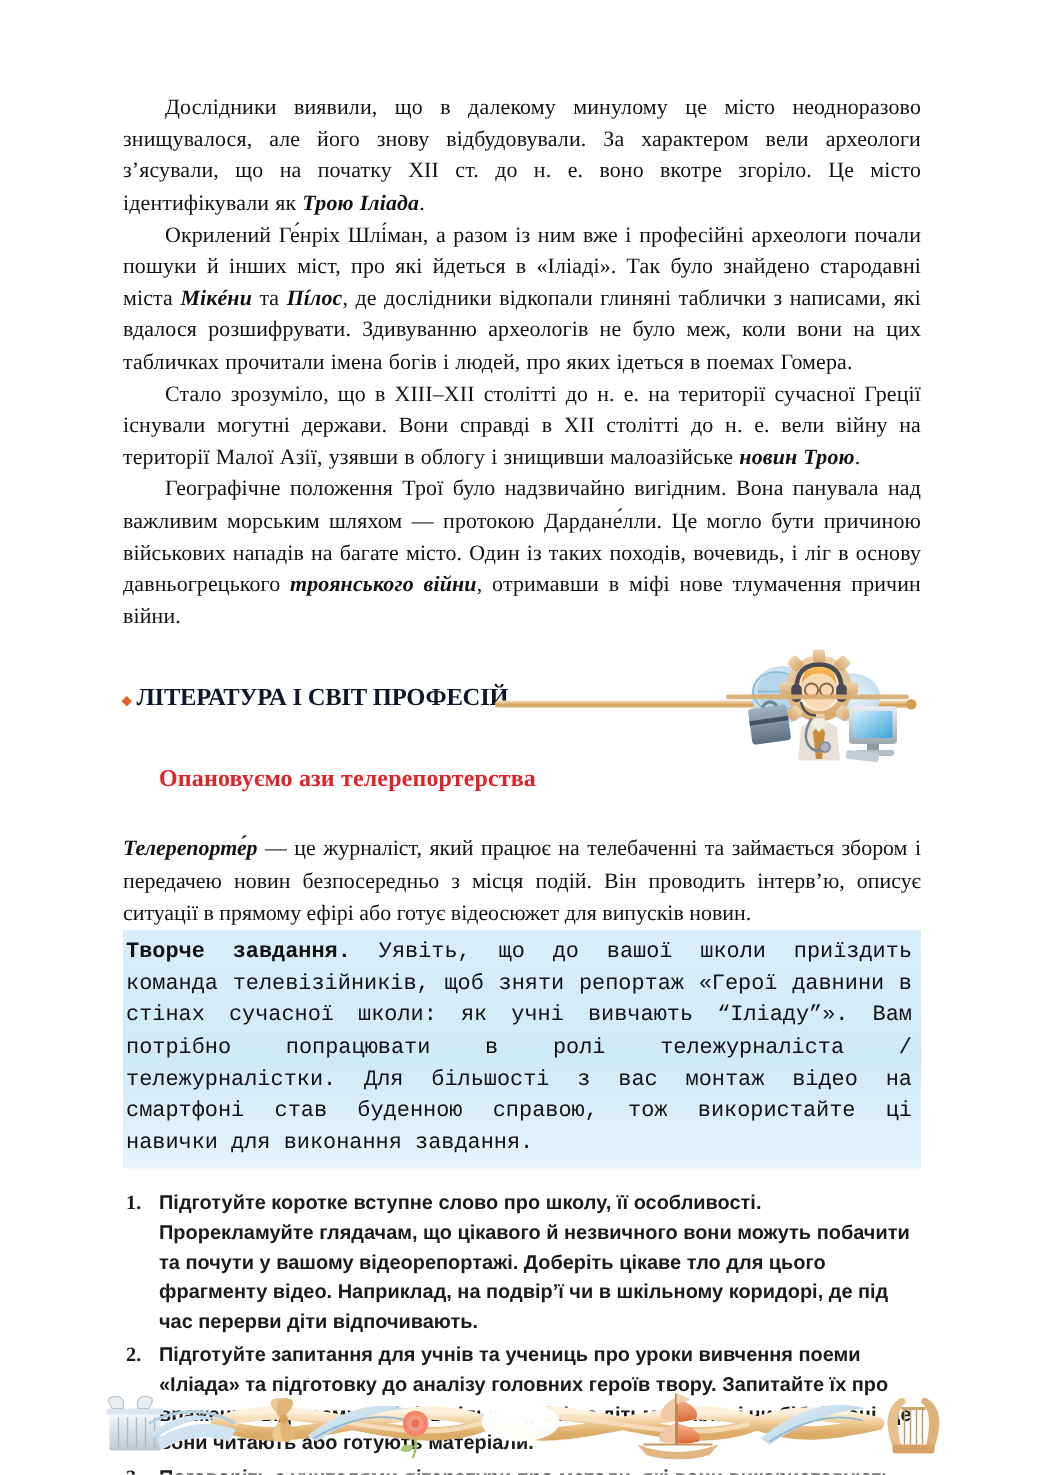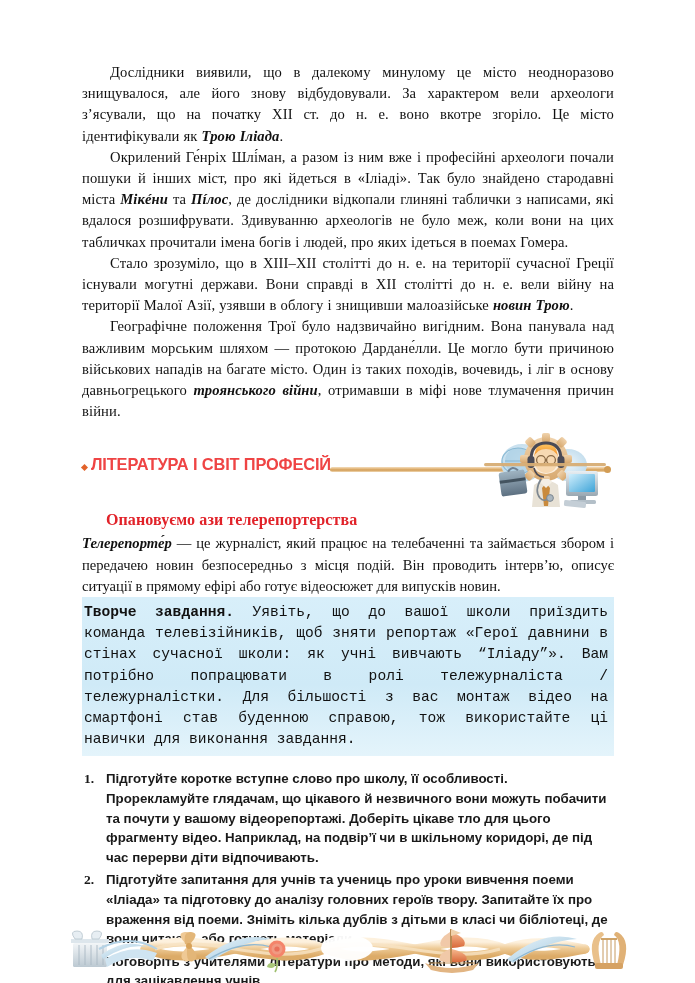--- a/index.html
+++ b/index.html
@@ -59,25 +59,25 @@
     top: 22px;
     width: 5px;
     height: 5px;
     background: #e2622a;
     transform: rotate(45deg);
   }
   .rubric-title {
     position: absolute;
     left: 9px;
     top: 12px;
-    font-family: Liberation Sans, sans-serif;
+    font-family: Liberation Serif, serif;
     font-weight: bold;
     font-size: 16.4px;
     letter-spacing: -0.15px;
-    color: #ef4444;
+    color: #0f172a;
     white-space: nowrap;
   }
   .rubric-rule {
     position: absolute;
     left: 248px;
     right: 6px;
     top: 24px;
     height: 5px;
     border-radius: 3px;
     background: linear-gradient(to bottom,
@@ -107,21 +107,21 @@
     font-family: "Liberation Serif", serif;
     font-weight: bold;
     font-size: 16px;
     color: #e12229;
     letter-spacing: 0.1px;
     margin-left: 24px;
   }
 
   
   .definition {
-    margin-top: 4px;
+    margin-top: 27px;
     text-align: justify;
     font-family: "Liberation Serif", serif;
     font-size: 14.6px;
     line-height: 21.2px;
     color: #111111;
   }
 
   
   .task-block {
     background: linear-gradient(to bottom,

